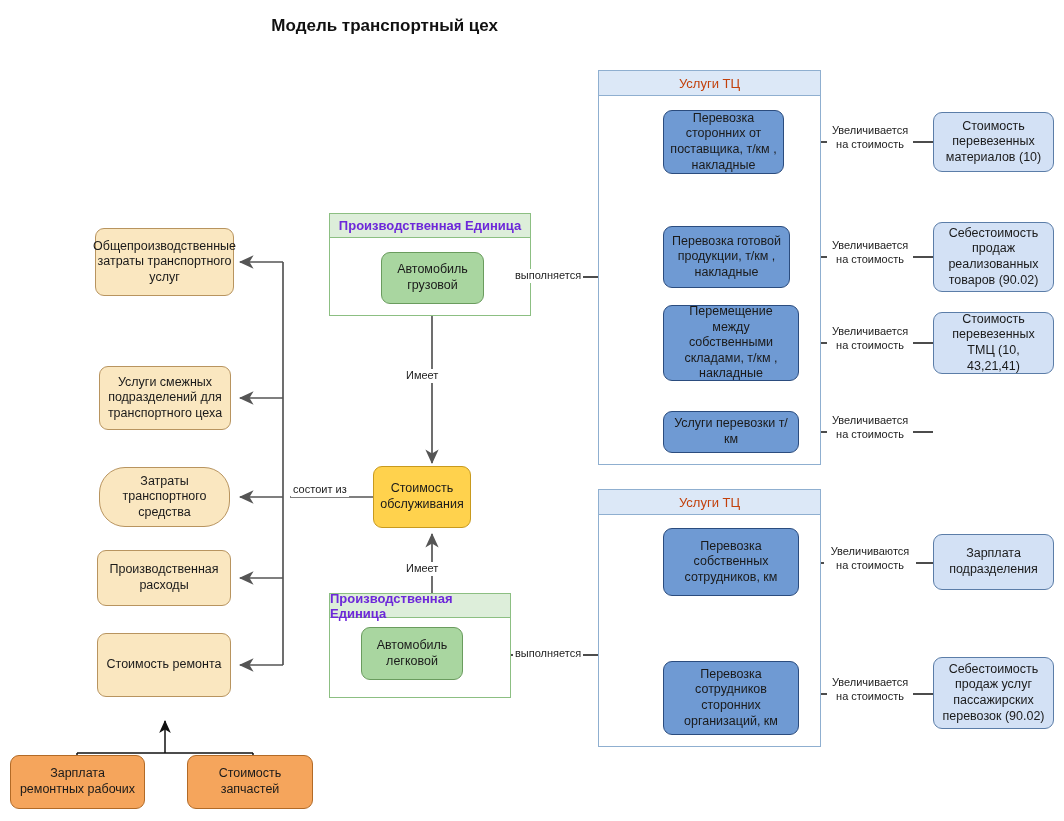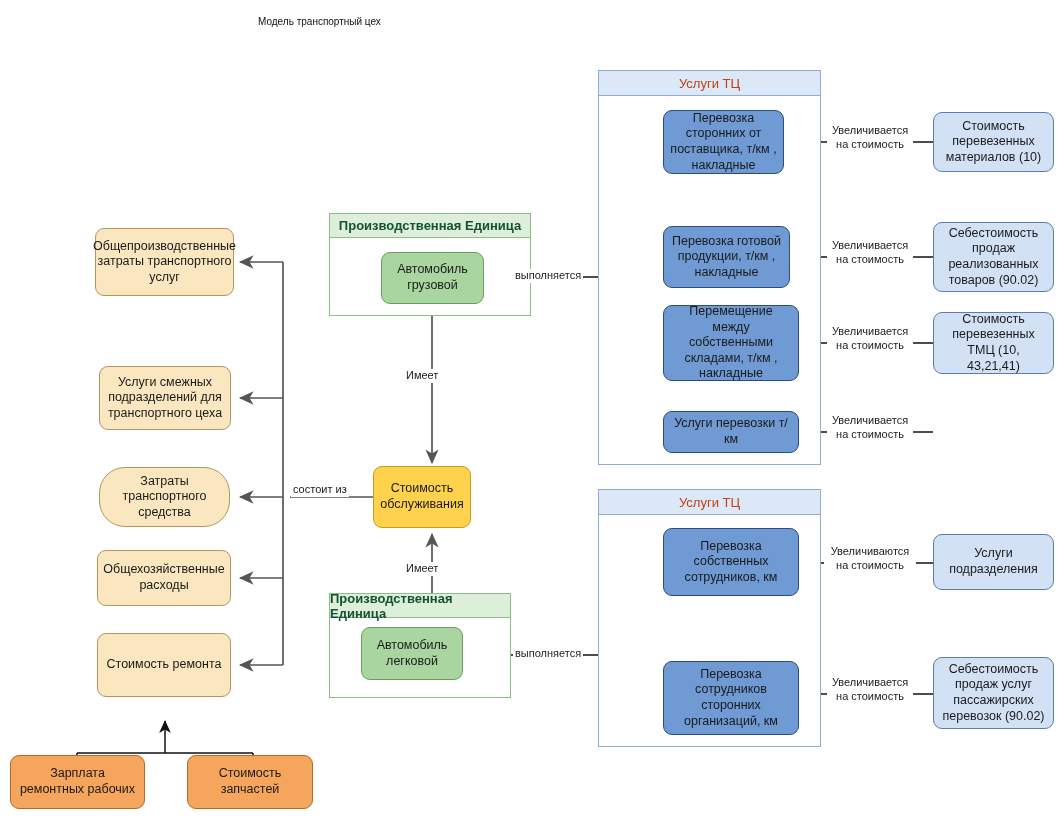--- a/index.html
+++ b/index.html
@@ -18,32 +18,32 @@
   .n-orange{background:#F5A55C;border:1px solid #B26A26;}
   .n-yellow{background:#FFD24D;border:1px solid #C89A1E;}
   .n-green{background:#A9D6A0;border:1px solid #6A9C5E;}
   .n-blue{background:#6F9AD3;border:1px solid #2B4C7E;}
   .n-lightblue{background:#D3E1F5;border:1px solid #5B7DA8;}
 
   .group{position:absolute;box-sizing:border-box;}
   .group-green{border:1px solid #8CBF82;background:#ffffff;}
   .group-green .group-head{background:#DDEEDA;border-bottom:1px solid #8CBF82;
        height:23px;display:flex;align-items:center;justify-content:center;
-       font-size:13px;font-weight:bold;color:#14532d;}
+       font-size:13px;font-weight:bold;color:#6d28d9;}
   .group-blue{border:1px solid #8FAFD0;background:#ffffff;}
   .group-blue .group-head{background:#DCE8F7;border-bottom:1px solid #8FAFD0;
        height:24px;display:flex;align-items:center;justify-content:center;
        font-size:13px;color:#c2410c;}
 
   .edge-label{position:absolute;font-size:11px;color:#222;text-align:center;
        background:#ffffff;line-height:1.25;white-space:nowrap;padding:0 2px;}
   .edge-label.two{white-space:normal;}
 
-  #title{position:absolute;left:258px;top:16px;width:240px;text-align:left;
-       font-size:10px;font-weight:normal;color:#111;}
+  #title{position:absolute;left:258px;top:16px;width:240px;text-align:right;
+       font-size:17px;font-weight:bold;color:#111;}
 </style>
 </head>
 <body>
 
 <div id="canvas">
 
   <div id="title">Модель транспортный цех</div>
 
   <svg class="edges" viewBox="0 0 1064 821">
     <defs>
@@ -106,21 +106,21 @@
 
   <div class="node n-beige" style="left:99px;top:366px;width:132px;height:64px;">
     <span>Услуги смежных подразделений для транспортного цеха</span>
   </div>
 
   <div class="node n-beige" style="left:99px;top:467px;width:131px;height:60px;border-radius:26px;">
     <span>Затраты транспортного средства</span>
   </div>
 
   <div class="node n-beige" style="left:97px;top:550px;width:134px;height:56px;">
-    <span>Общехозяйственные расходы</span>
+    <span>Производственная расходы</span>
   </div>
 
   <div class="node n-beige" style="left:97px;top:633px;width:134px;height:64px;">
     <span>Стоимость ремонта</span>
   </div>
 
   <div class="node n-orange" style="left:10px;top:755px;width:135px;height:54px;">
     <span>Зарплата ремонтных рабочих</span>
   </div>
 
@@ -177,21 +177,21 @@
   <div class="node n-lightblue" style="left:933px;top:112px;width:121px;height:60px;">
     <span>Стоимость перевезенных материалов (10)</span>
   </div>
   <div class="node n-lightblue" style="left:933px;top:222px;width:121px;height:70px;">
     <span>Себестоимость продаж реализованных товаров (90.02)</span>
   </div>
   <div class="node n-lightblue" style="left:933px;top:312px;width:121px;height:62px;">
     <span>Стоимость перевезенных ТМЦ (10, 43,21,41)</span>
   </div>
   <div class="node n-lightblue" style="left:933px;top:534px;width:121px;height:56px;">
-    <span>Услуги подразделения</span>
+    <span>Зарплата подразделения</span>
   </div>
   <div class="node n-lightblue" style="left:933px;top:657px;width:121px;height:72px;">
     <span>Себестоимость продаж услуг пассажирских перевозок (90.02)</span>
   </div>
 
   <div class="edge-label" style="left:404px;top:369px;">Имеет</div>
   <div class="edge-label" style="left:404px;top:562px;">Имеет</div>
   <div class="edge-label" style="left:291px;top:483px;">состоит из</div>
   <div class="edge-label" style="left:513px;top:269px;">выполняется</div>
   <div class="edge-label" style="left:513px;top:647px;">выполняется</div>

